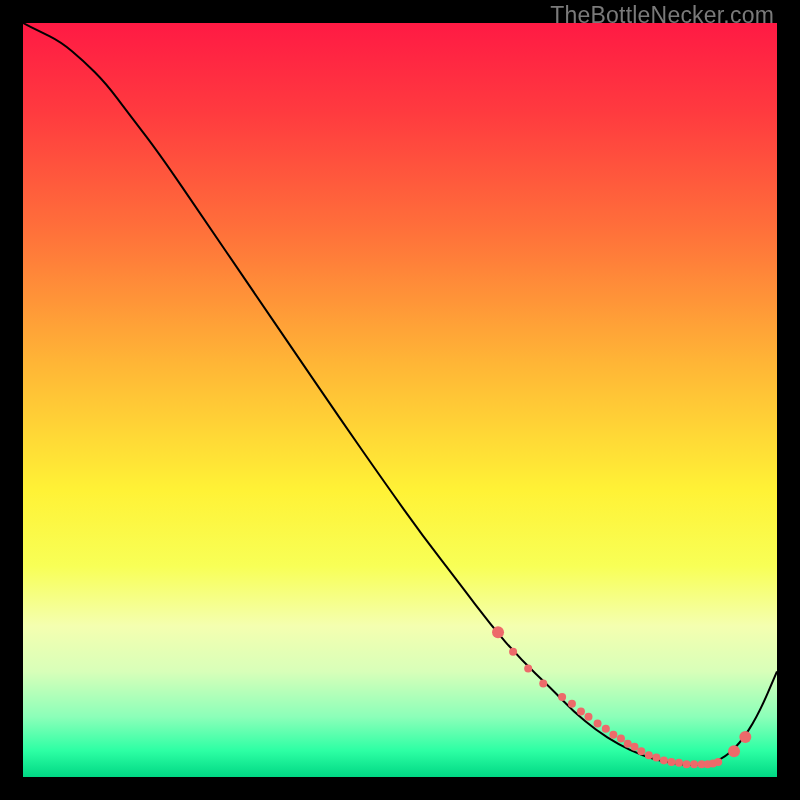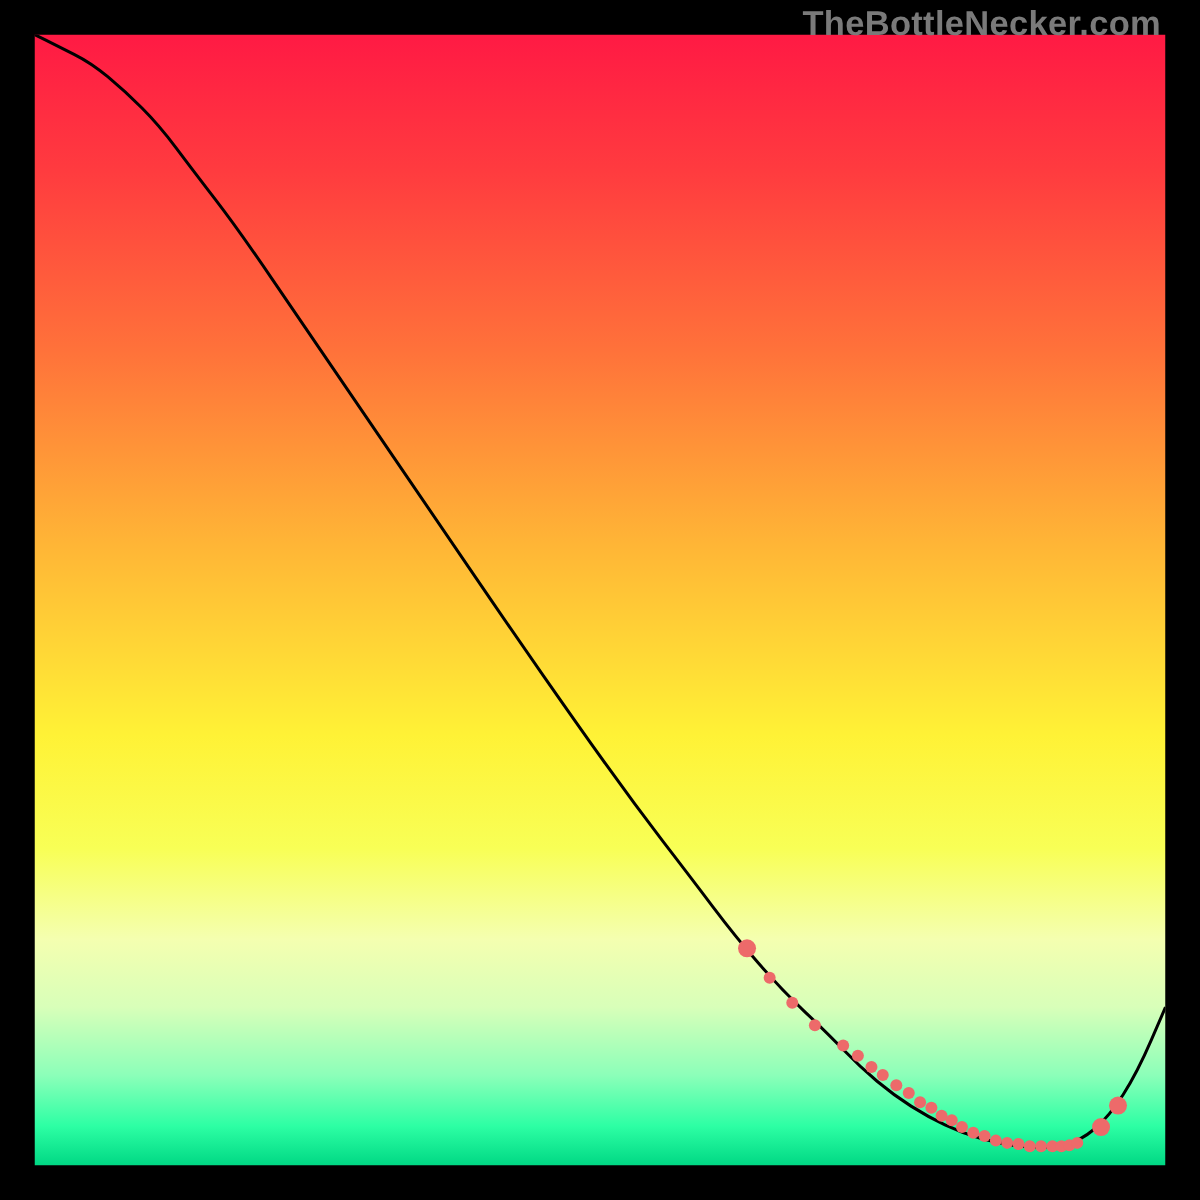--- a/index.html
+++ b/index.html
@@ -25,21 +25,21 @@
     width: 754px;
     height: 754px;
   }
   .watermark {
     position: absolute;
     top: 2px;
     right: 26px;
     color: #7a7a7a;
     font-family: Arial, Helvetica, sans-serif;
     font-size: 23px;
-    font-weight: 700;
+    font-weight: 400;
     letter-spacing: 0.2px;
     white-space: nowrap;
   }
 </style>
 </head>
 <body>
 
 <div class="frame">
   <svg class="plot" viewBox="0 0 754 754" preserveAspectRatio="none">
     <defs>

